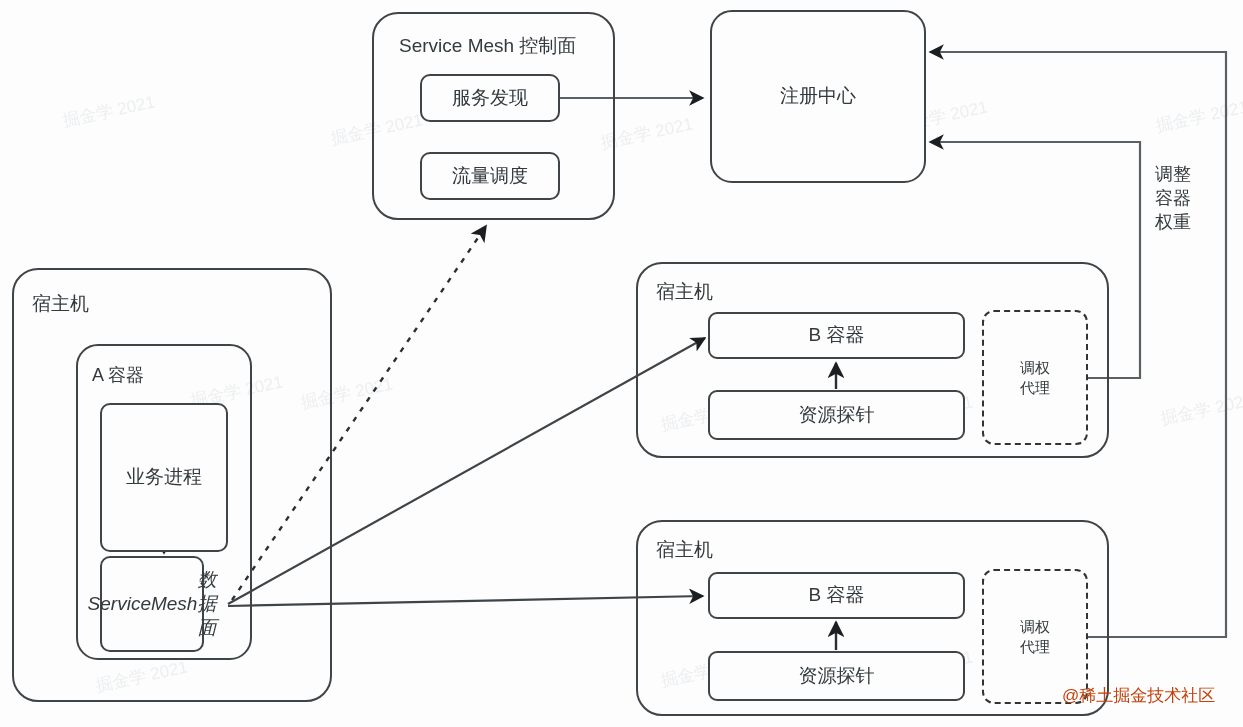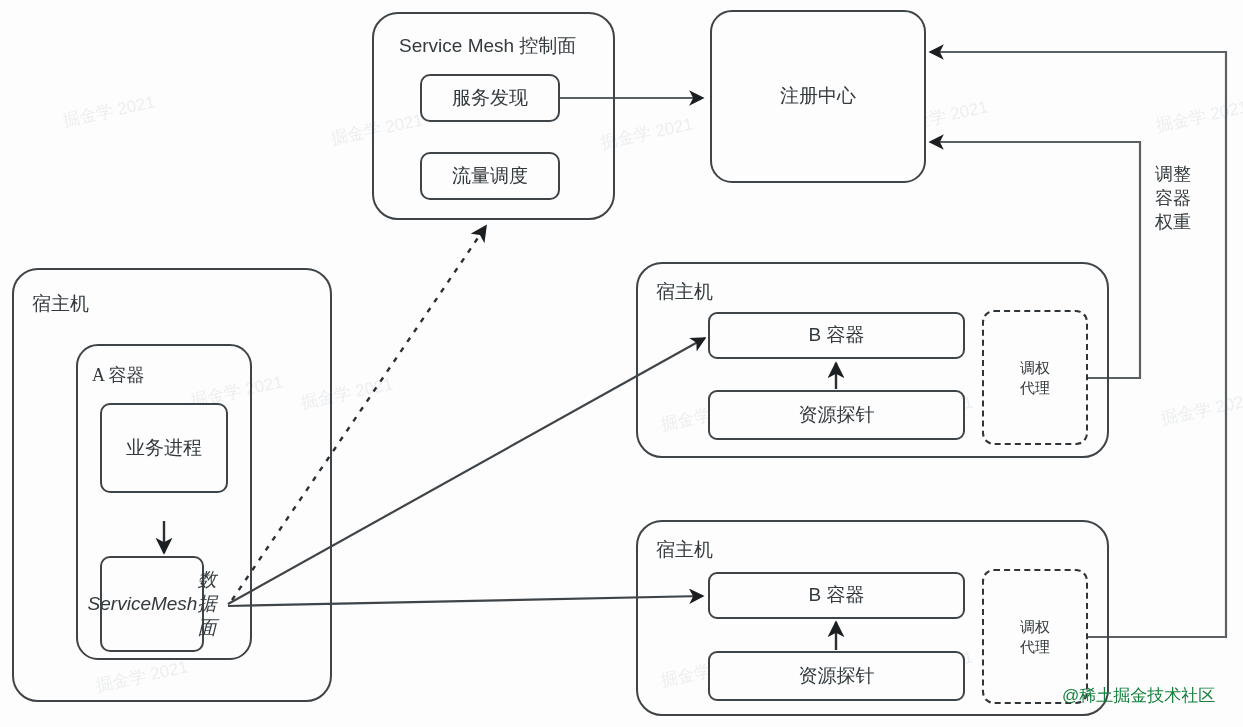--- a/index.html
+++ b/index.html
@@ -63,21 +63,21 @@
     position: absolute;
     font-size: 18px;
     color: #333a3e;
     line-height: 1.32;
     text-align: left;
     white-space: pre-line;
   }
   .watermark-main {
     position: absolute;
     font-size: 17px;
-    color: #15803d;
+    color: #c2410c;
     white-space: nowrap;
   }
   .wm-bg {
     position: absolute;
     font-size: 17px;
     color: #eceef0;
     white-space: nowrap;
     transform: rotate(-12deg);
     pointer-events: none;
     user-select: none;
@@ -141,24 +141,24 @@
 
   <div class="node leaf" style="left:420px; top:152px; width:140px; height:48px;">
     <span>流量调度</span>
   </div>
 
   <div class="node group" style="left:12px; top:268px; width:320px; height:434px;">
     <div class="group-title" style="left:18px; top:22px;">宿主机</div>
   </div>
 
   <div class="node group" style="left:76px; top:344px; width:176px; height:316px; border-radius:22px;">
-    <div class="group-title" style="left:14px; top:18px; font-size:18px;font-family:Liberation Serif, serif;">A 容器</div>
-  </div>
-
-  <div class="node leaf" style="left:100px; top:403px; width:128px; height:90px;">
+    <div class="group-title" style="left:14px; top:18px; font-size:18px;">A 容器</div>
+  </div>
+
+  <div class="node leaf" style="left:100px; top:403px; width:128px; height:149px;">
     <span>业务进程</span>
   </div>
 
   <div class="node leaf" style="left:100px; top:556px; width:104px; height:96px; flex-direction:row;font-style:italic;">
     <span class="ml2">Service</span>
     <span class="ml2">Mesh</span>
     <span class="ml2">数据面</span>
   </div>
 
   <div class="node group" style="left:636px; top:262px; width:473px; height:196px;">

